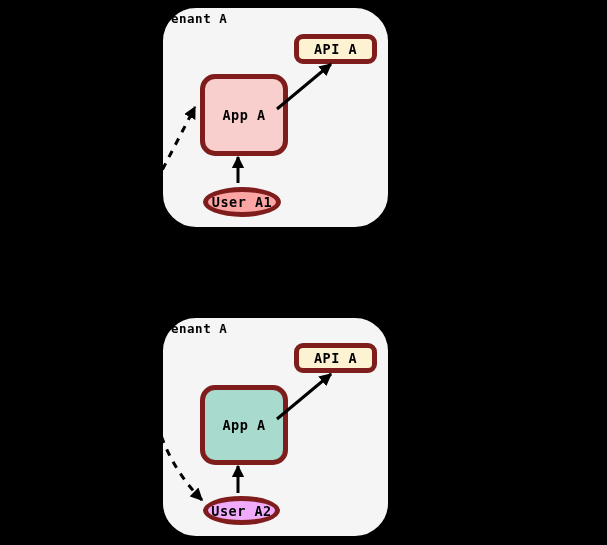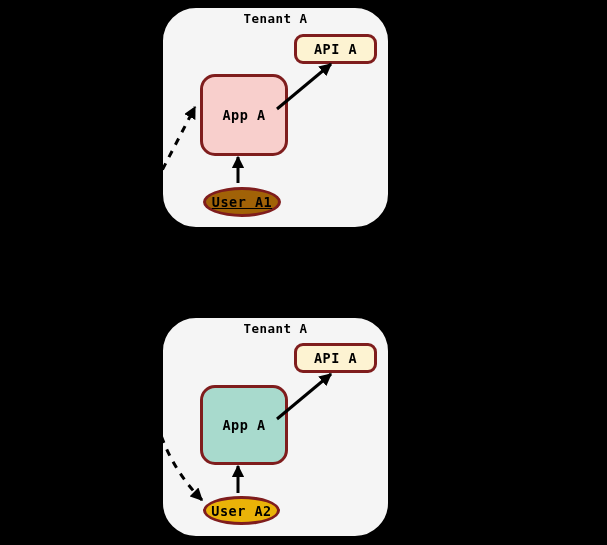--- a/index.html
+++ b/index.html
@@ -23,29 +23,28 @@
     border-radius: 36px;
     box-sizing: border-box;
   }
   .tenant.t1 { top: 5px; }
   .tenant.t2 { top: 315px; height: 224px; }
   .tenant-label {
     position: absolute;
     top: 3px;
     left: 0;
     width: 100%;
-    text-align: center;
     font-size: 12.5px;
     font-weight: bold;
     color: #000;
     letter-spacing: 0.5px;
   }
   .node {
     position: absolute;
-    border: 3px solid #7f1d1d;
+    border: 5px solid #7f1d1d;
     box-sizing: border-box;
     display: flex;
     align-items: center;
     justify-content: center;
     font-size: 13.5px;
     font-weight: bold;
     color: #000;
     letter-spacing: 0.5px;
   }
   .node.api {
@@ -88,28 +87,28 @@
 </style>
 </head>
 <body>
 
 <div class="canvas" style="background: rgb(0, 0, 0);">
 
   <div class="tenant t1" style="background: rgb(245, 245, 245);">
     <div class="tenant-label">Tenant A</div>
     <div class="node api" style="background: rgb(253, 243, 210);">API A</div>
     <div class="node app" style="background: rgb(248, 207, 204);">App A</div>
-    <div class="node user" style="background: #a16207; text-decoration: underline;">User A1</div>
+    <div class="node user" style="background: #fca5a5;">User A1</div>
   </div>
 
   <div class="tenant t2" style="background: rgb(245, 245, 245);">
     <div class="tenant-label">Tenant A</div>
     <div class="node api" style="background: rgb(253, 243, 210);">API A</div>
     <div class="node app" style="background: rgb(168, 218, 205);">App A</div>
-    <div class="node user" style="background: #eab308;">User A2</div>
+    <div class="node user" style="background: #f0abfc;">User A2</div>
   </div>
 
   <svg class="overlay" viewBox="0 0 607 545">
     <defs>
       <marker id="arrow" viewBox="0 0 10 10" refX="9" refY="5" markerWidth="4.2" markerHeight="4.2" orient="auto-start-reverse">
         <path d="M0,0 L10,5 L0,10 z"></path>
       </marker>
     </defs>
 
     <line x1="238" y1="183" x2="238" y2="157" marker-end="url(#arrow)"></line>

